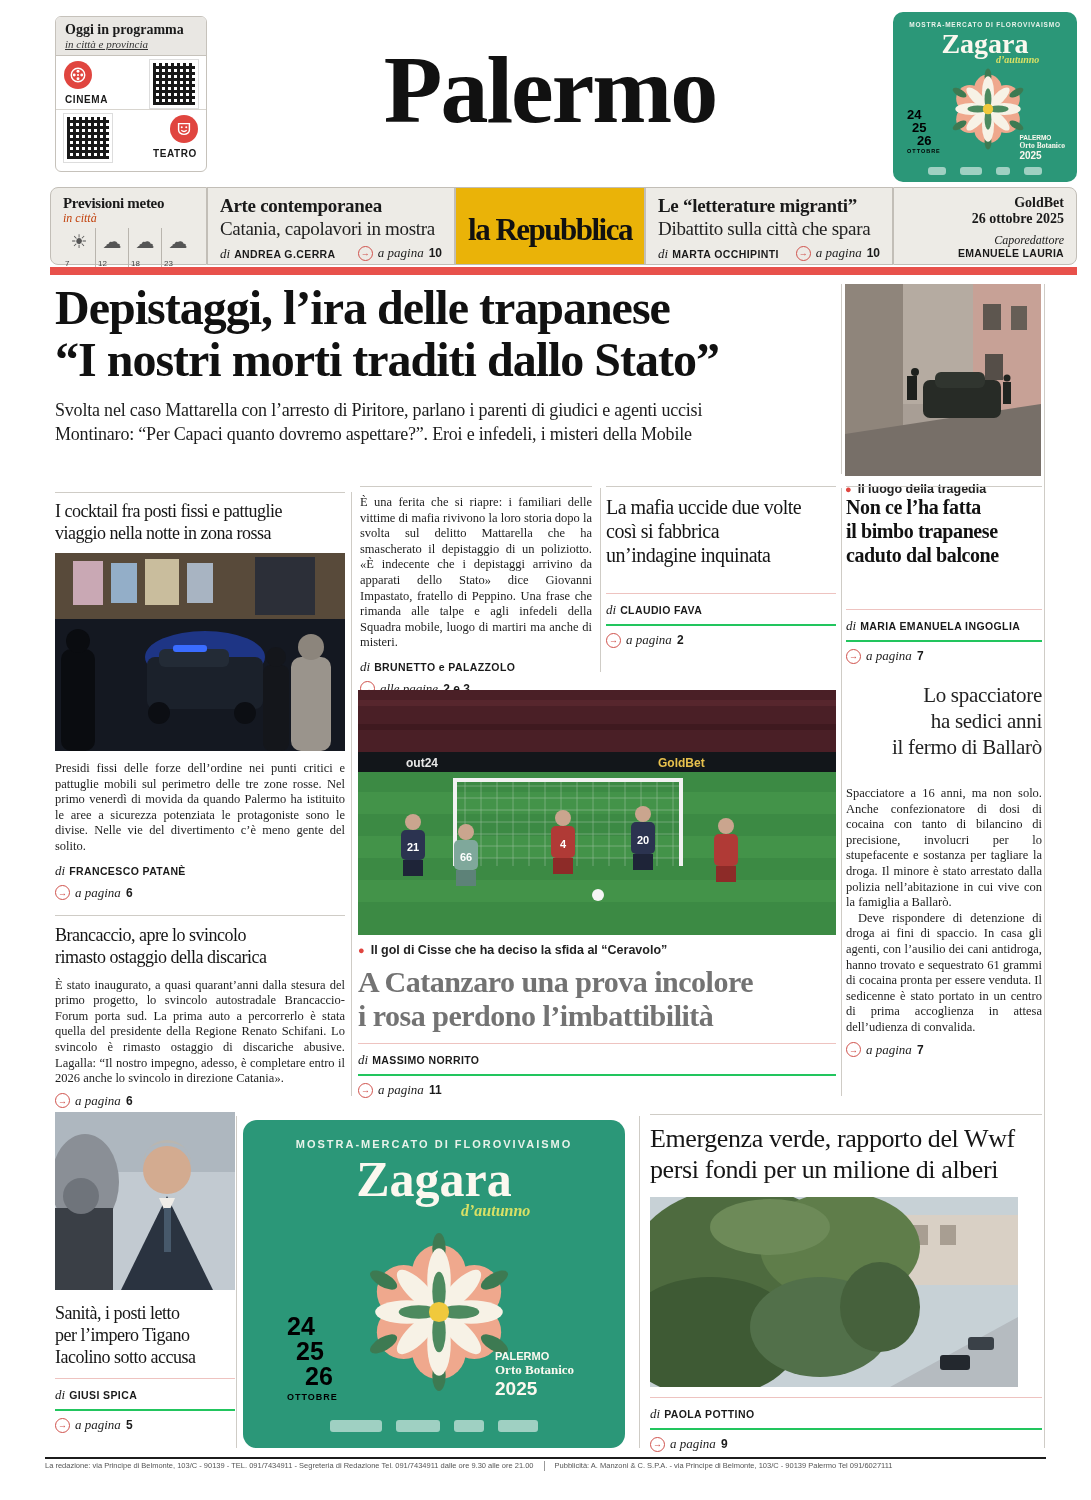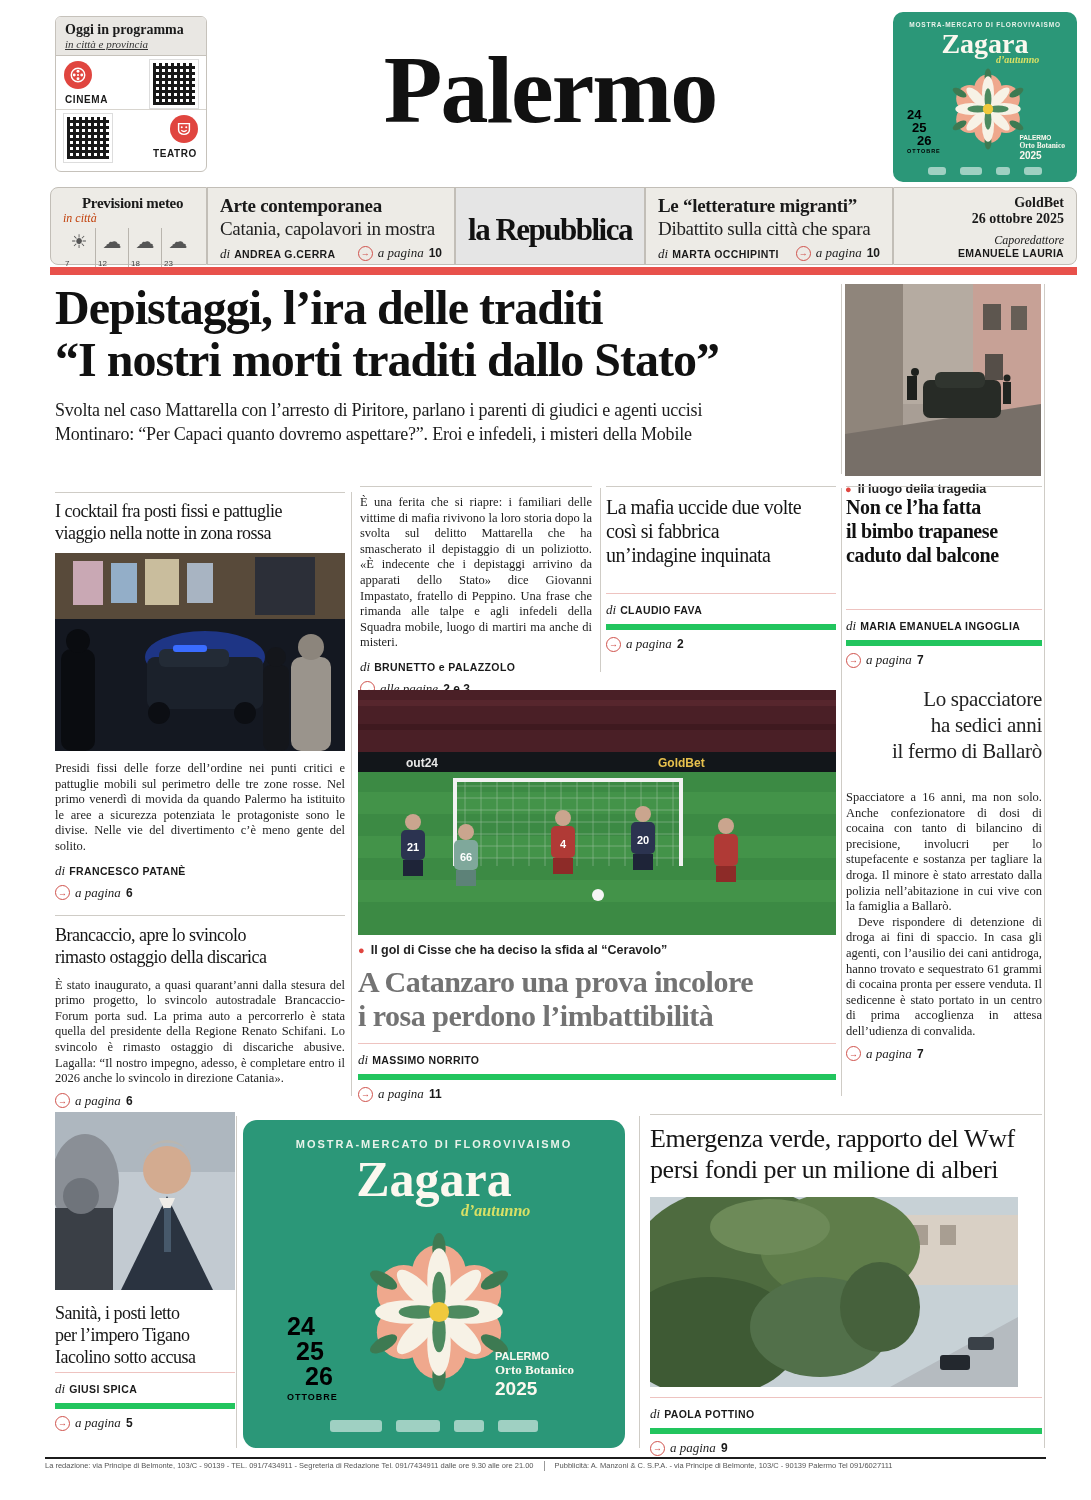--- a/index.html
+++ b/index.html
@@ -30,21 +30,21 @@
   .z-month{font:700 9px "Liberation Sans",sans-serif;letter-spacing:1px;}
   .z-place{font-family:"Liberation Sans",sans-serif;font-weight:700;text-align:left;color:#fbf8ef;}
   .z-logos{display:flex;gap:14px;justify-content:center;align-items:center;}
   .z-logo{height:12px;border-radius:3px;background:rgba(255,255,255,.55);}
 
   
   .strip-box{top:187px;height:78px;background:#edebe6;border:1px solid #c2beb7;box-sizing:border-box;padding:7px 12px 0;}
   .strip-t1{font:700 19px/22px "Liberation Serif",serif;letter-spacing:-.3px;}
   .strip-t2{font:400 19px/23px "Liberation Serif",serif;letter-spacing:-.3px;color:#222;}
   .strip-by{display:flex;justify-content:space-between;align-items:center;margin-top:4px;}
-  .logo-box{background:#e5e5e5;display:flex;align-items:center;justify-content:center;}
+  .logo-box{background:#eab308;display:flex;align-items:center;justify-content:center;}
   .logo-text{font:700 31px "Liberation Serif",serif;letter-spacing:-1.5px;color:#111;}
   .date-box{text-align:right;background:#edebe6;}
   .wx-row{display:flex;margin-top:3px;}
   .wx-cell{flex:1;position:relative;height:40px;border-left:1px solid #b9b5ae;}
   .wx-cell:first-child{border-left:none;}
   .wx-ic{position:absolute;left:50%;top:2px;transform:translateX(-50%);font-size:19px;color:#555;}
   .wx-h{position:absolute;left:2px;bottom:0;font:400 8px "Liberation Sans",sans-serif;color:#444;}
 
   .red-strip{left:50px;top:267px;width:1027px;height:8px;background:#e8514b;}
 
@@ -56,21 +56,21 @@
 
   
   .colrule{border-top:1px solid #cfccc6;}
   .h-col{font:400 18px/22px "Liberation Serif",serif;letter-spacing:-.5px;color:#151515;}
   .h-col-b{font:700 20px/24px "Liberation Serif",serif;letter-spacing:-.4px;color:#111;}
   .h-col-l{font:400 21px/26px "Liberation Serif",serif;letter-spacing:-.3px;color:#222;text-align:right;}
   .body-txt{font:400 12.5px/15.6px "Liberation Serif",serif;text-align:justify;color:#1d1d1d;}
   .byline{margin-top:6px;}
   .byline .di{font:italic 13px "Liberation Serif",serif;margin-right:4px;}
   .byline .nm{font:700 10.5px "Liberation Sans",sans-serif;letter-spacing:.4px;}
-  .byblock{border-top:1px solid #eec3c0;border-bottom:6px solid #22c55e;padding:6px 0;}
+  .byblock{border-top:1px solid #eec3c0;border-bottom:2px solid #22c55e;padding:6px 0;}
   .pagelink{display:flex;align-items:center;gap:5px;margin-top:6px;cursor:pointer;}
   .pl-circ{width:13px;height:13px;border:1.2px solid #d0524c;border-radius:50%;color:#d0524c;
            font:700 9px/12px "Liberation Sans",sans-serif;display:flex;align-items:center;justify-content:center;flex:none;}
   .pl-lbl{font:italic 13px "Liberation Serif",serif;color:#222;}
   .pl-num{font:700 12px "Liberation Sans",sans-serif;}
   .vrule{width:1px;background:#cfccc6;}
   .h-soccer{font:700 30px/34px "Liberation Serif",serif;letter-spacing:-.5px;color:#737373;}
   .h-wwf{font:400 26px/31px "Liberation Serif",serif;letter-spacing:-.4px;color:#161616;}
 
   
@@ -180,21 +180,21 @@
     </div>
     <div class="abs z-logos" style="left:0;right:0;bottom:7px;">
       <div class="z-logo" style="width:18px;height:8px;"></div>
       <div class="z-logo" style="width:22px;height:8px;"></div>
       <div class="z-logo" style="width:14px;height:8px;"></div>
       <div class="z-logo" style="width:18px;height:8px;"></div>
     </div>
   </div>
 
   <div class="abs strip-box" style="left:50px;width:157px;border-radius:8px 0 0 8px;">
-    <div class="strip-t1" style="font-size:15px;line-height:16px;margin-left:19px;">Previsioni meteo</div>
+    <div class="strip-t1" style="font-size:15px;line-height:16px;">Previsioni meteo</div>
     <div style="font:italic 12px/14px 'Liberation Serif',serif;color:#c2410c;">in città</div>
     <div class="wx-row">
       <div class="wx-cell">
           <span class="wx-ic">☀</span>
           <span class="wx-h">7</span>
         </div>
       <div class="wx-cell">
           <span class="wx-ic">☁</span>
           <span class="wx-h">12</span>
         </div>
@@ -242,21 +242,21 @@
   <div class="abs strip-box date-box" style="left:893px;width:184px;border-radius:0 8px 8px 0;">
     <div style="font:700 14px/16px 'Liberation Serif',serif;">GoldBet</div>
     <div style="font:700 14px/16px 'Liberation Serif',serif;">26 ottobre 2025</div>
     <div style="font:italic 12px/14px 'Liberation Serif',serif;margin-top:6px;">Caporedattore</div>
     <div style="font:700 10.5px/13px 'Liberation Sans',sans-serif;letter-spacing:.3px;">EMANUELE LAURIA</div>
   </div>
 
   <div class="abs red-strip"></div>
 
   <div class="abs" style="left:55px;top:282px;width:784px;">
-    <div class="lead-t">Depistaggi, l’ira delle traditi</div>
+    <div class="lead-t">Depistaggi, l’ira delle trapanese</div>
     <div class="lead-t">“I nostri morti traditi dallo Stato”</div>
     <div class="standfirst">
       <div>Svolta nel caso Mattarella con l’arresto di Piritore, parlano i parenti di giudici e agenti uccisi</div>
       <div>Montinaro: “Per Capaci quanto dovremo aspettare?”. Eroi e infedeli, i misteri della Mobile</div>
     </div>
   </div>
 
   <div class="abs" style="left:845px;top:284px;width:196px;height:192px;">
     <svg width="196" height="192" viewBox="0 0 196 192">
       <rect width="196" height="192" fill="#a89e95"></rect>
@@ -460,21 +460,21 @@
         <polygon points="66,178 112,84 158,178" fill="#2a3340"></polygon>
         <polygon points="104,86 112,104 120,86" fill="#f0ede8"></polygon>
         <rect x="109" y="96" width="7" height="44" fill="#47596b"></rect>
       </svg>
     </div>
     <div style="margin-top:12px;">
       <div class="h-col">Sanità, i posti letto</div>
       <div class="h-col">per l’impero Tigano</div>
       <div class="h-col">Iacolino sotto accusa</div>
     </div>
-    <div class="byblock byline" style="margin-top:4px;"><span class="di">di</span><span class="nm">GIUSI SPICA</span></div>
+    <div class="byblock byline" style="margin-top:10px;"><span class="di">di</span><span class="nm">GIUSI SPICA</span></div>
     <div class="pagelink">
         <span class="pl-circ">→</span>
         <span class="pl-lbl">a pagina</span>
         <span class="pl-num">5</span>
       </div>
   </div>
 
   <div class="abs zagara" style="left:243px;top:1120px;width:382px;height:328px;border-radius:14px;">
     <div class="z-kicker" style="font-size:11px;letter-spacing:2px;margin-top:18px;">MOSTRA-MERCATO DI FLOROVIVAISMO</div>
     <div class="z-title" style="font-size:50px;line-height:50px;margin-top:4px;">Zagara</div>

